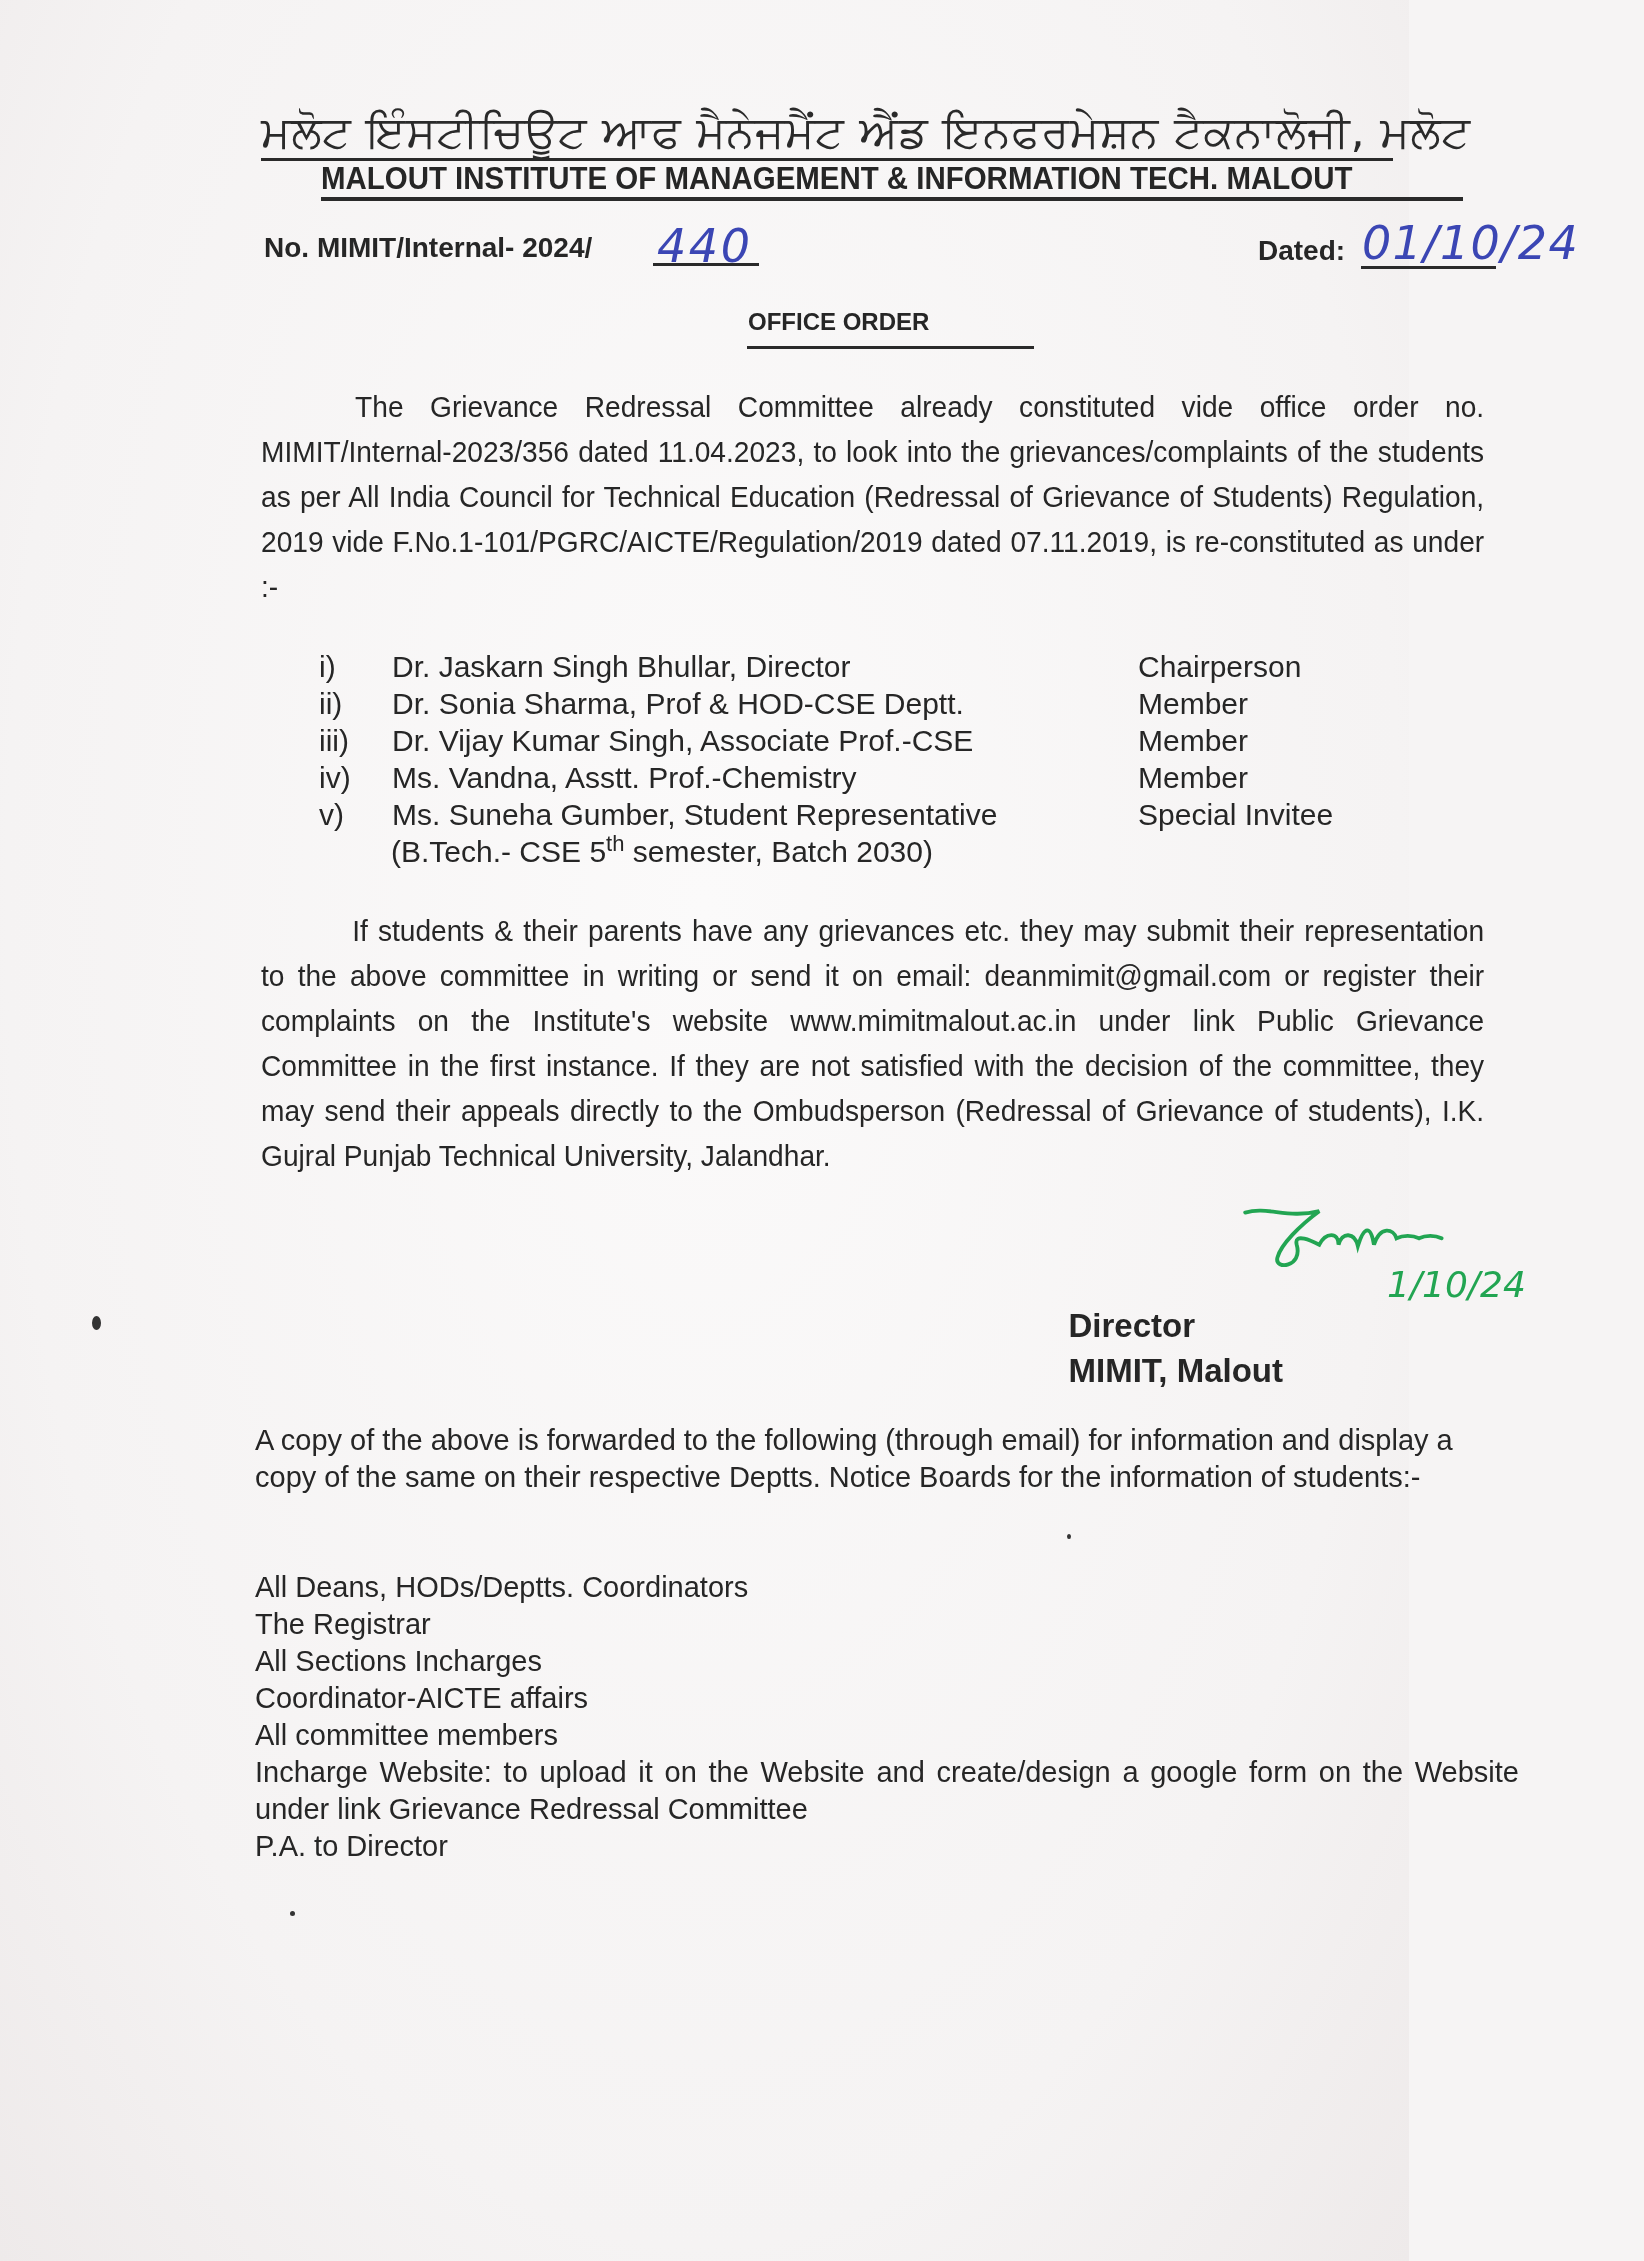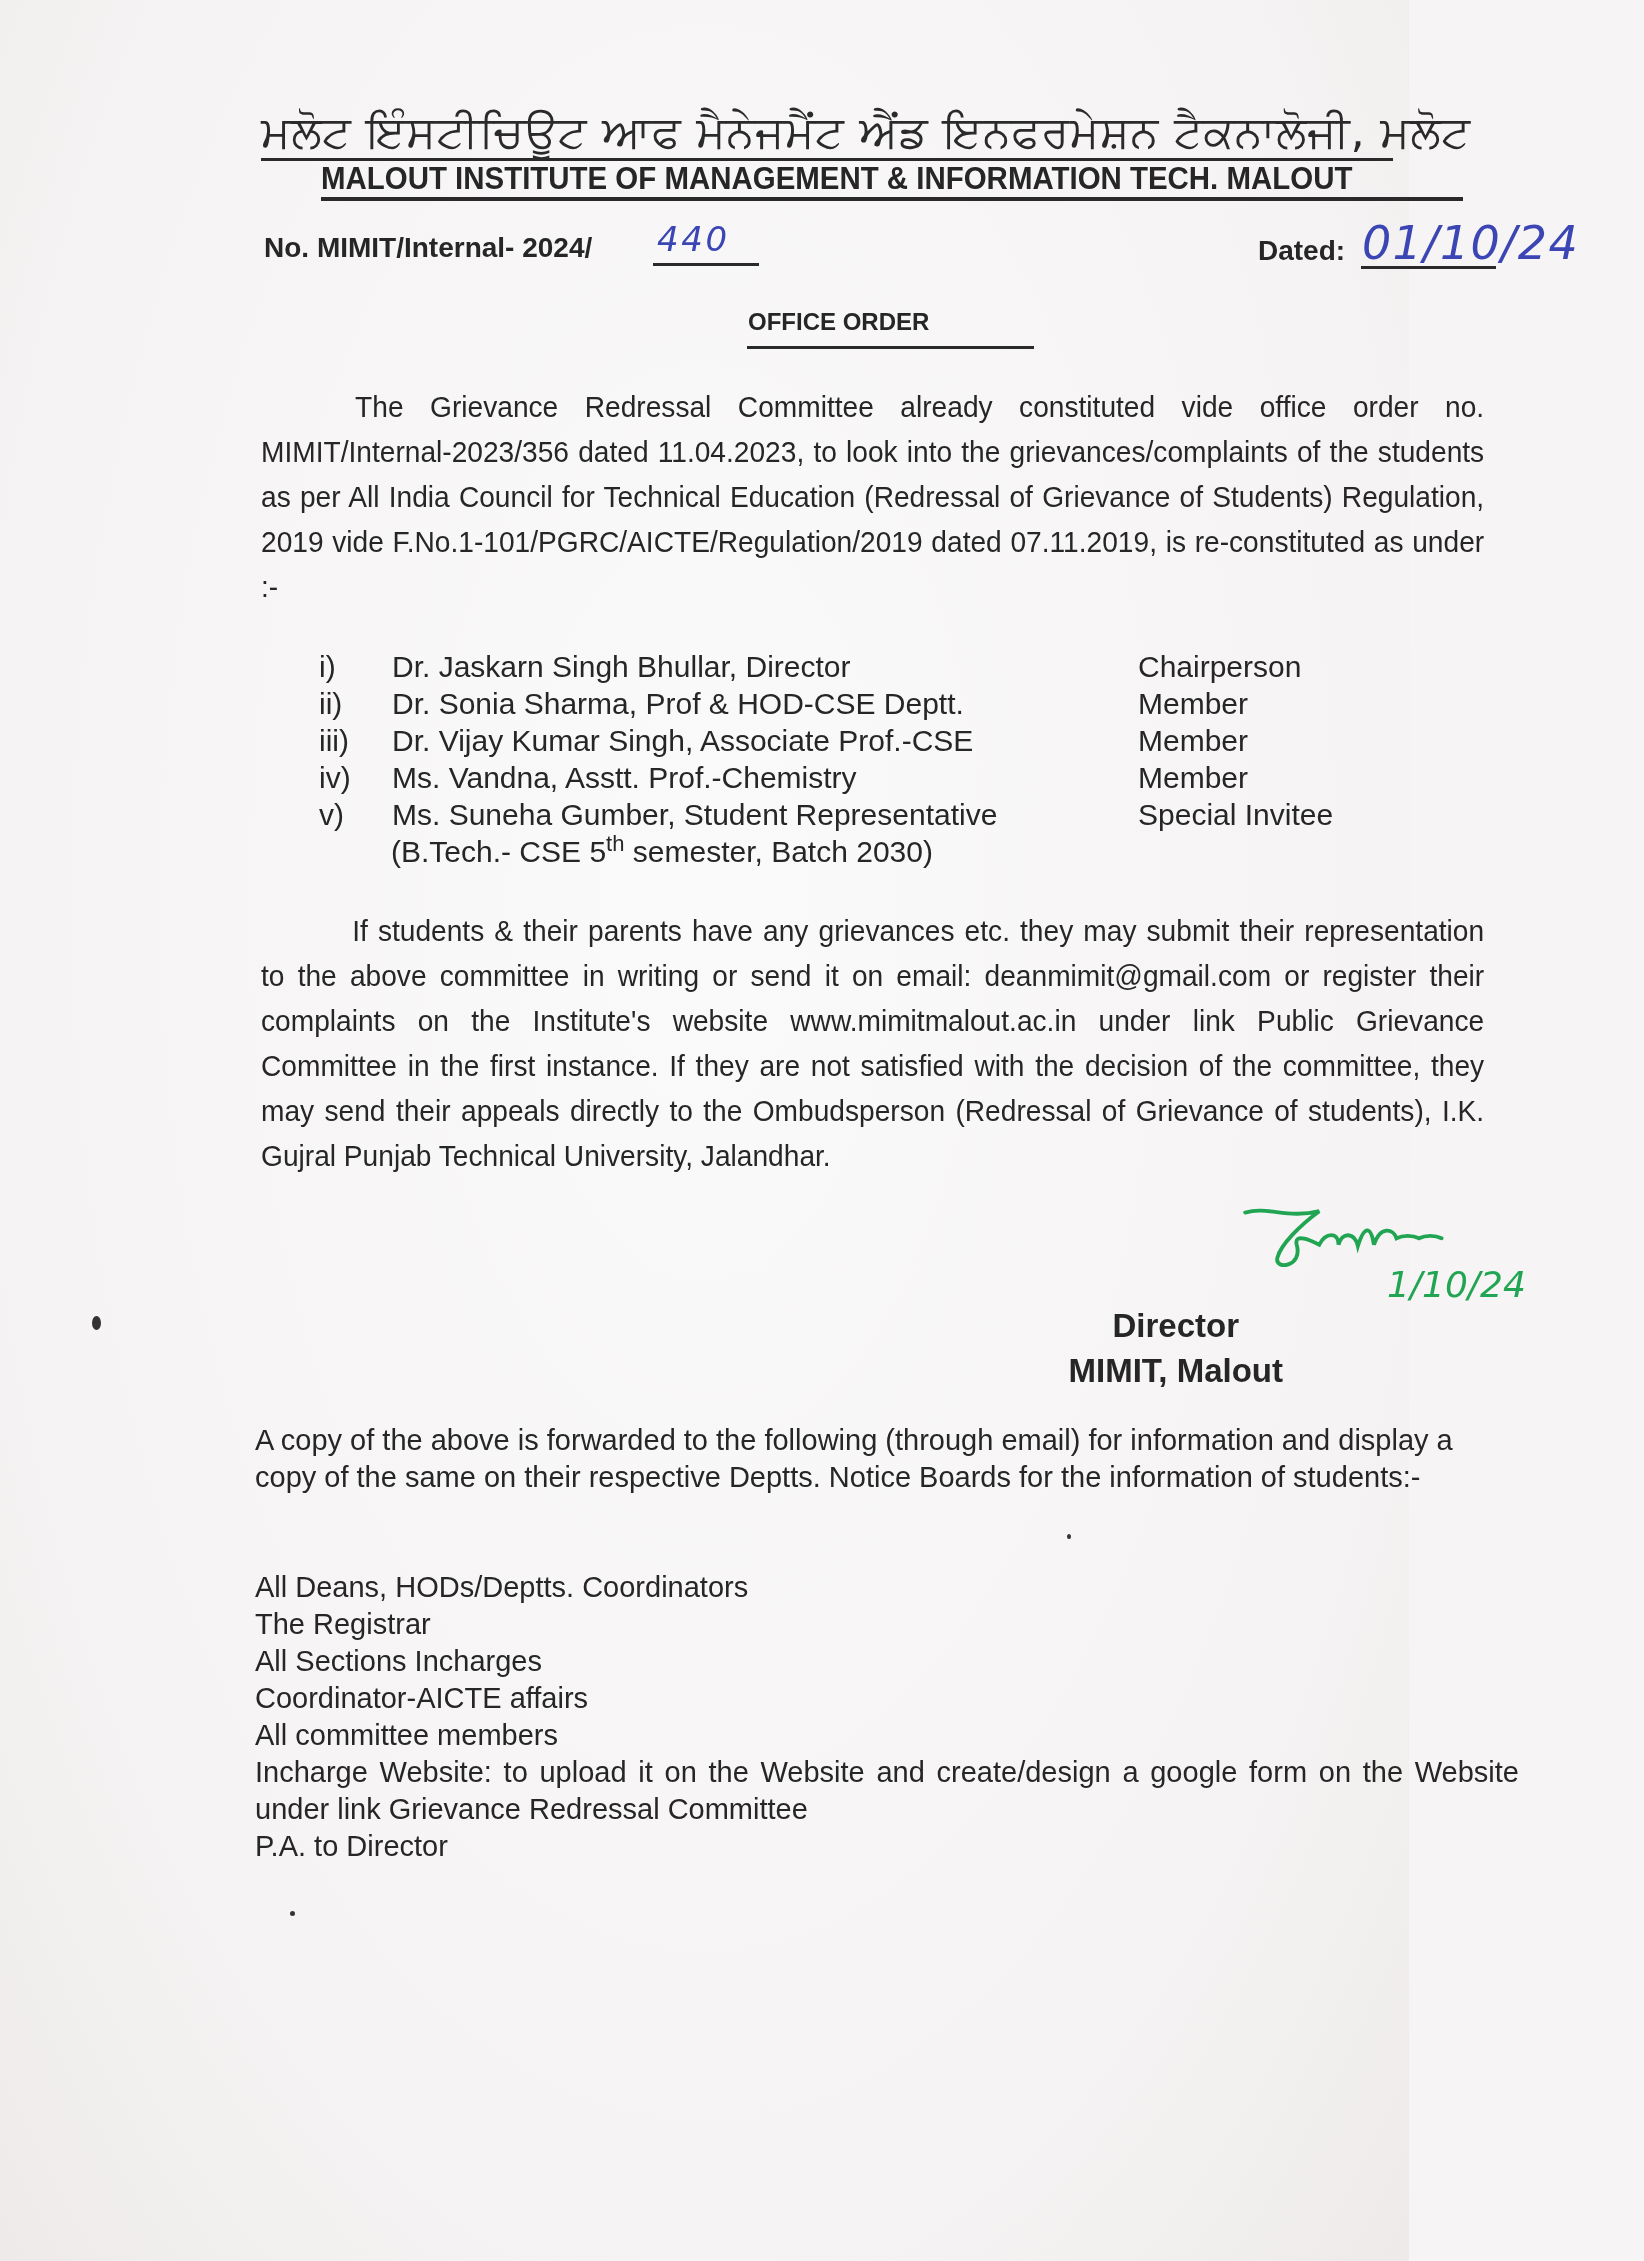--- a/index.html
+++ b/index.html
@@ -16,21 +16,21 @@
   .punjabi { left:261px; top:106px; width:1135px; font-size:44px; letter-spacing:0.6px;
     color:#2a2a2a; white-space:nowrap; font-family:"DejaVu Sans", sans-serif; transform:scaleX(1.02); transform-origin:left; }
   .rule1 { left:261px; top:158px; width:1132px; height:3.2px; background:#2a2a2a; }
   .eng-title { left:321px; top:160px; font-size:32px; font-weight:bold; white-space:nowrap;
     transform:scaleX(0.92); transform-origin:left; }
   .rule2 { left:321px; top:197px; width:1142px; height:3.9px; background:#2a2a2a; }
 
   .refno { left:264px; top:232px; font-size:28px; font-weight:bold; white-space:nowrap; }
   .refno-line { left:653px; top:263px; width:106px; height:2.6px; background:#2a2a2a; }
   .hand { color:#3b46b4; font-family:"DejaVu Sans", sans-serif; font-style:italic; font-weight:normal; }
-  .refno-hand { left:657px; top:219px; font-size:34px; letter-spacing:2.6px; }
+  .refno-hand { left:657px; top:219px; font-size:46px; letter-spacing:2.6px; }
   .dated { left:1258px; top:235px; font-size:28px; font-weight:bold; }
   .dated-line { left:1361px; top:266px; width:135px; height:2.6px; background:#2a2a2a; }
   .dated-hand { left:1362px; top:216px; font-size:46px; letter-spacing:1.3px; }
 
   .office-order { left:748px; top:308px; font-size:24px; font-weight:bold; }
   .office-order-line { left:747px; top:346px; width:287px; height:3.2px; background:#2a2a2a; }
 
   .para { left:261px; width:1261px; font-size:29px; line-height:45px; text-align:justify;
     text-align-last:left; transform:scaleX(0.97); transform-origin:left; }
   .p1 { top:385px; text-indent:97px; }
@@ -39,21 +39,21 @@
   .members { left:319px; top:648px; font-size:30px; line-height:37px; }
   .mrow { position:relative; height:37px; white-space:nowrap; }
   .mnum { position:absolute; left:0; }
   .mname { position:absolute; left:73px; }
   .mrole { position:absolute; left:819px; }
   .msub { position:relative; height:37px; padding-left:72px; white-space:nowrap; }
   sup { font-size:22px; vertical-align:super; line-height:0; }
 
   .signature { left:1242px; top:1206px; }
   .sig-date { left:1387px; top:1264px; color:#22a552; font-size:36px; font-style:italic; font-family:"DejaVu Sans", sans-serif; }
-  .sign-title { right:126px; top:1303px; font-size:33px; font-weight:bold; text-align:center; line-height:45px; }
+  .sign-title { right:126px; top:1303px; font-size:33px; font-weight:bold; text-align:left; line-height:45px; }
 
   .copy { left:255px; top:1422px; width:1264px; font-size:29px; line-height:37px; }
   .cc-list { left:255px; top:1569px; width:1264px; font-size:29px; line-height:37px; }
   .cc-item { white-space:normal; }
   .cc-item.long { text-align:justify; text-align-last:left; word-spacing:0; }
 
   .speck { position:absolute; background:#333; border-radius:50%; }
 </style>
 </head>
 <body>

